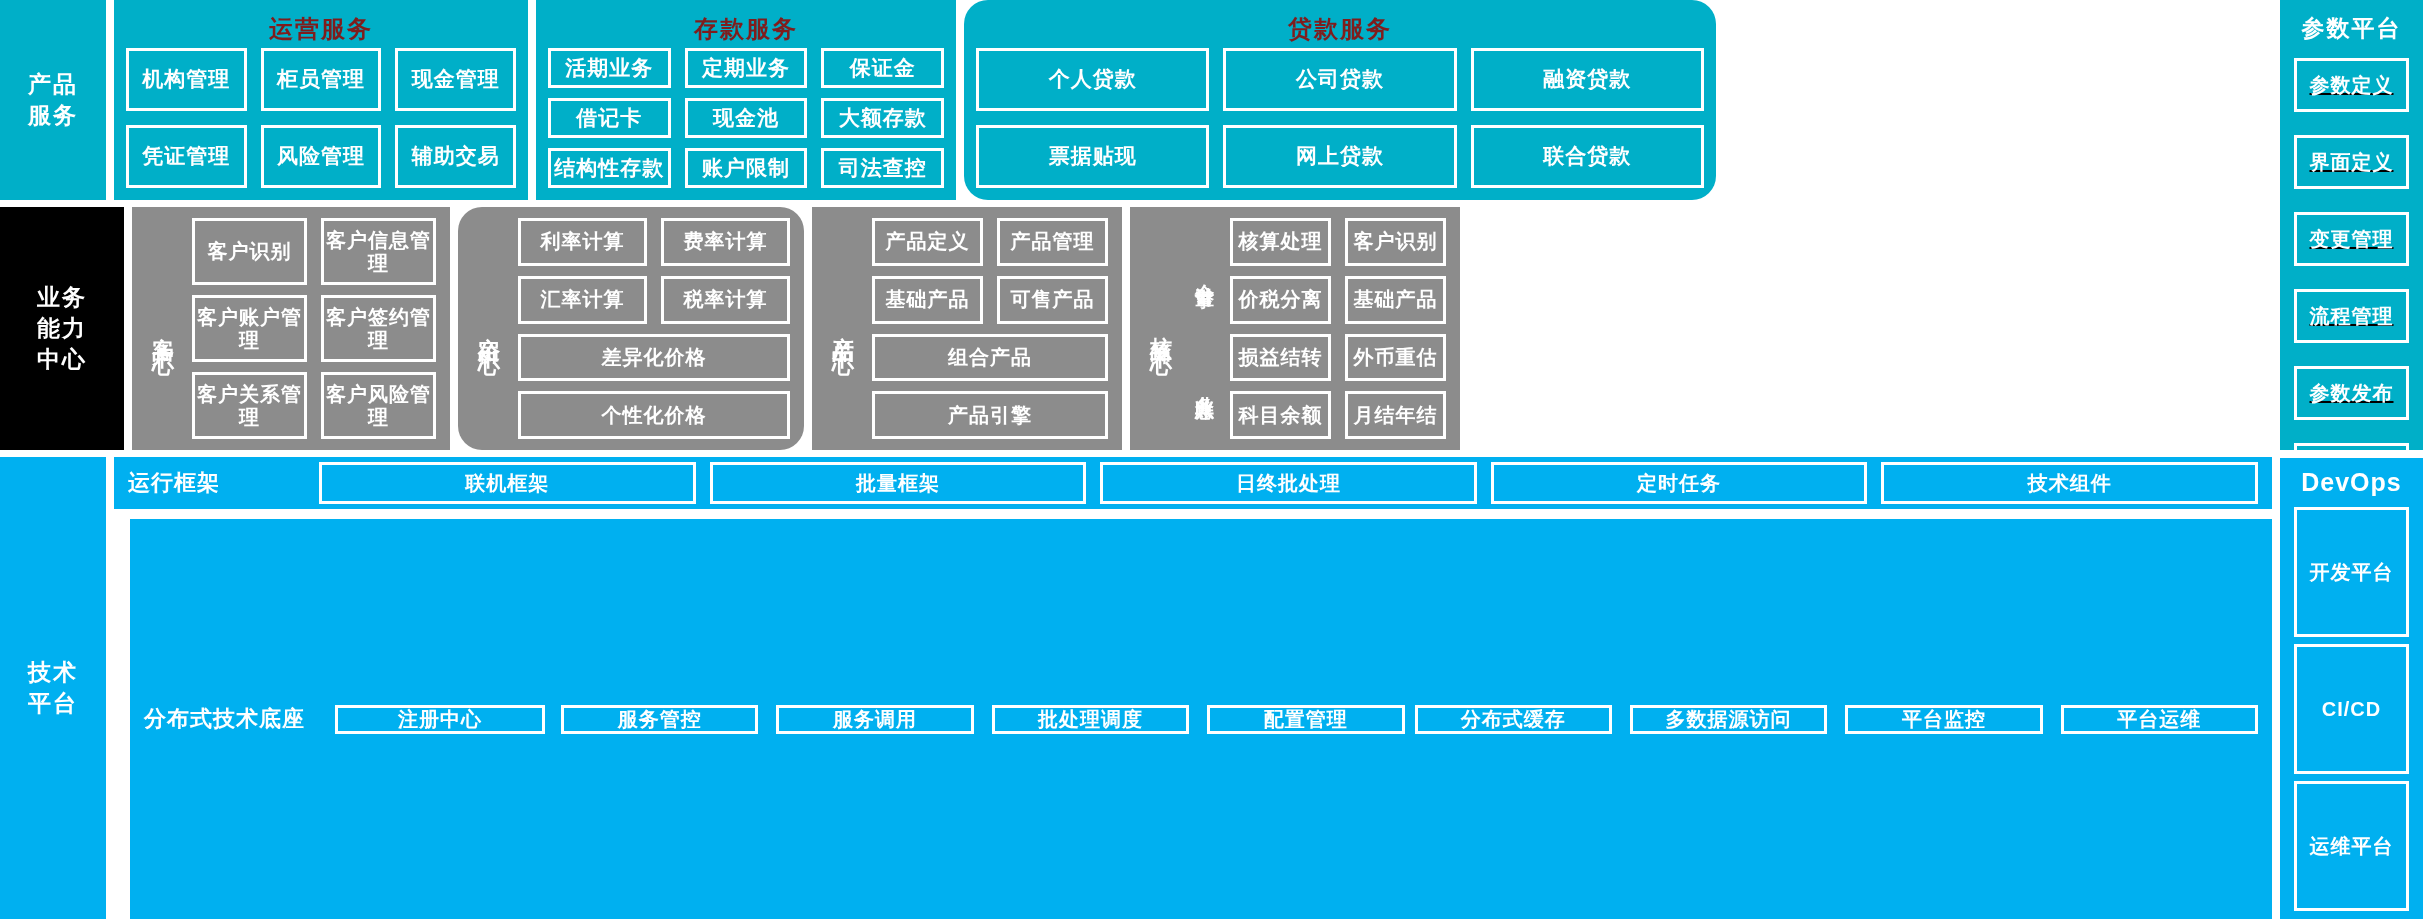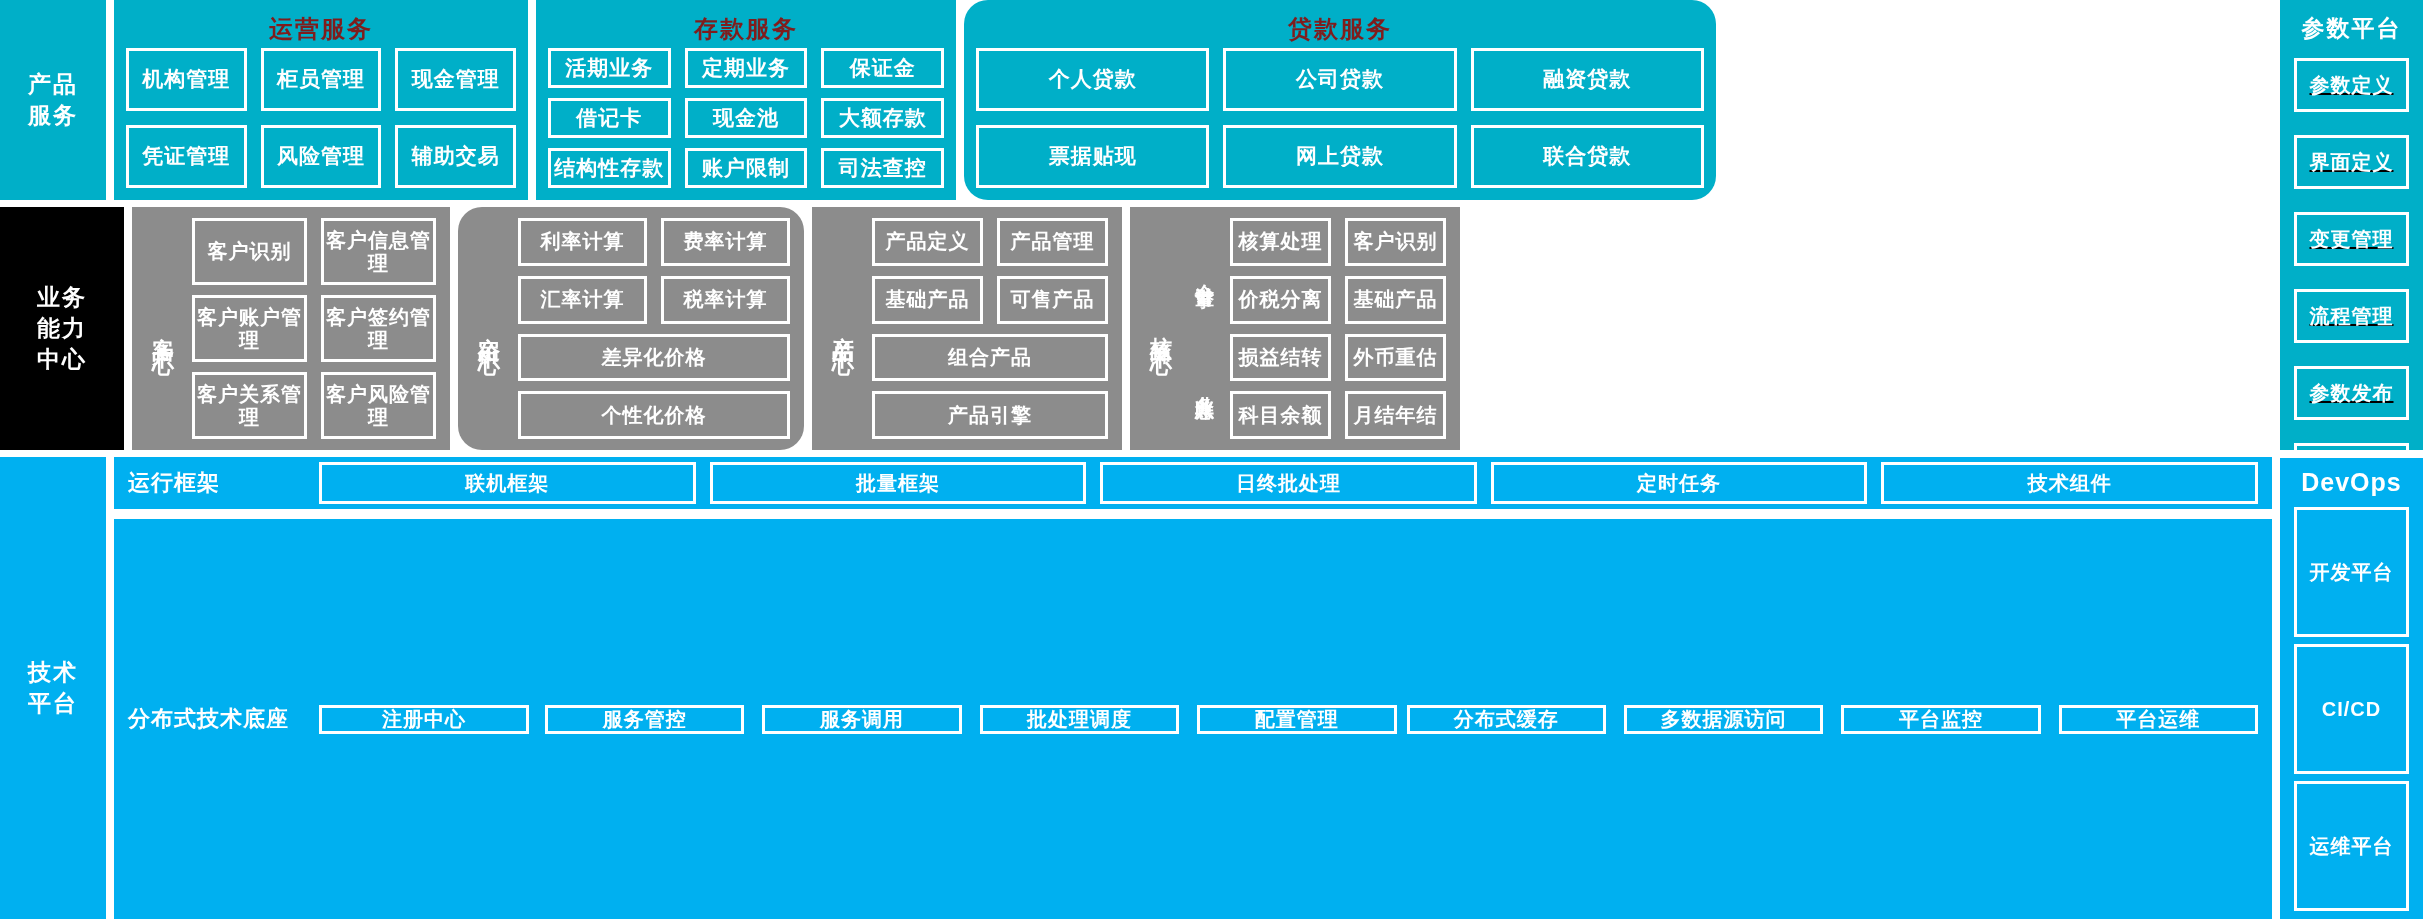--- a/index.html
+++ b/index.html
@@ -98,21 +98,21 @@
     background:#00b0f0;box-sizing:border-box;display:flex;align-items:center;
     padding:8px 14px;gap:16px;
   }
   .tech-band-label{
     color:#fff;font-weight:bold;font-size:22px;letter-spacing:1px;
     width:175px;flex:none;
   }
   .tech-items{flex:1;display:flex;gap:14px;}
   .tech-items .tile{flex:1;height:42px;font-size:20px;}
   #band-runtime{height:52px;}
-  #band-base{flex:1;}
+  #band-base{flex:1;margin-left:16px;}
   #band-base .reg-wrap{width:210px;flex:none;display:flex;}
   #band-base .reg-wrap .tile{flex:1;font-size:20px;height:auto;}
   #band-base .stack-grid{flex:1;display:flex;flex-direction:row;gap:10px;}
   #band-base .stack-grid .srow{display:flex;gap:18px;flex:1;}
   #band-base .stack-grid .srow .tile{flex:1;height:auto;font-size:20px;}
 
   .devops-col{
     width:143px;background:#00b0f0;box-sizing:border-box;
     padding:6px 14px 8px 14px;display:flex;flex-direction:column;gap:7px;
   }

